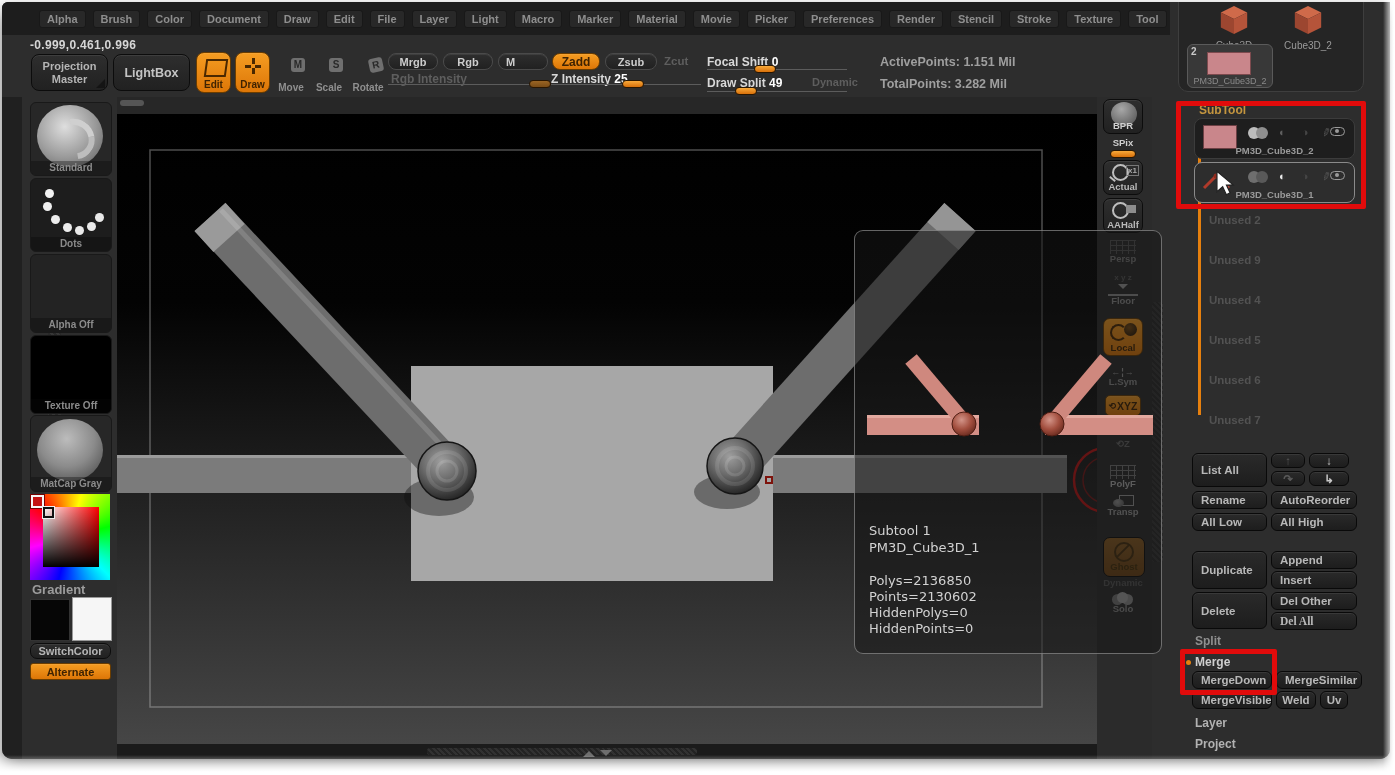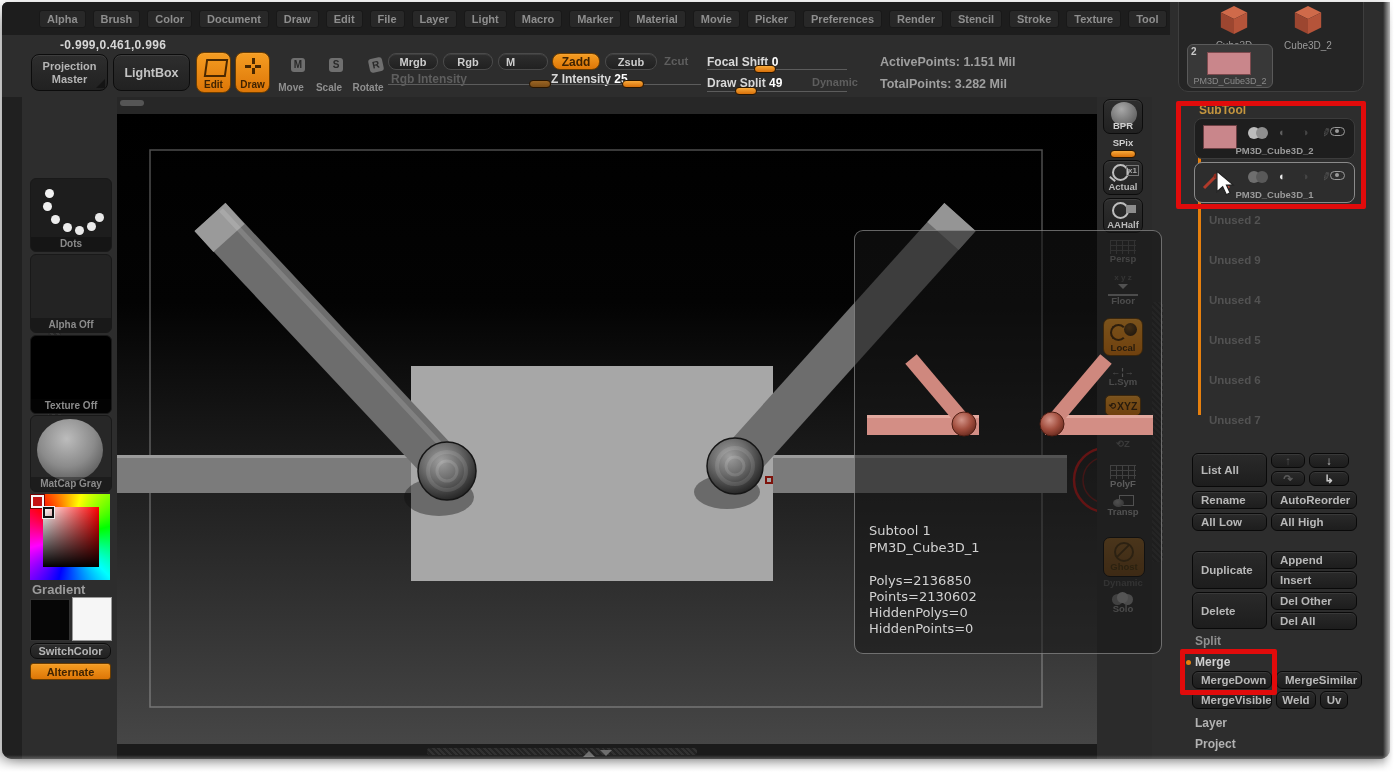--- a/index.html
+++ b/index.html
@@ -5,21 +5,21 @@
   html,body{margin:0;padding:0;width:1395px;height:775px;background:#fff;overflow:hidden;
     font-family:"Liberation Sans",sans-serif;-webkit-font-smoothing:antialiased;}
   .app{position:absolute;left:2px;top:2px;width:1388px;height:757px;background:#2d2d2d;
     border-radius:6px 0 10px 10px;box-shadow:0 8px 18px rgba(0,0,0,.55);overflow:hidden;}
   .abs{position:absolute;}
   
   .menubar{position:absolute;left:0;top:0;width:100%;height:33px;background:#1d1d1d;
     display:flex;align-items:center;padding-left:37px;gap:7px;box-sizing:border-box;}
   .menu-item{background:#282828;border:1px solid #181818;border-radius:3px;color:#8e8e8e;
     font-size:11px;font-weight:bold;padding:2px 7px;white-space:nowrap;}
-  .coords{position:absolute;left:28px;top:36px;font-size:12px;font-weight:bold;color:#d6d6d6;letter-spacing:.3px;margin-left:30px;}
+  .coords{position:absolute;left:28px;top:36px;font-size:12px;font-weight:bold;color:#d6d6d6;letter-spacing:.3px;}
   .btn{background:linear-gradient(#2e2e2e,#212121);border:1px solid #0c0c0c;border-radius:6px;
     color:#b5b5b5;font-weight:bold;font-size:11px;display:flex;align-items:center;justify-content:center;
     box-shadow:inset 0 1px 0 rgba(255,255,255,.08);box-sizing:border-box;white-space:nowrap;overflow:hidden;}
   .orange{background:linear-gradient(#f59d22,#dd7607)!important;color:#3f2302!important;border-color:#6b3d00!important;}
   .toolbtn{flex-direction:column;gap:1px;background:none;border:none;box-shadow:none;color:#8f8f8f;font-size:10px;}
   .modebox{border-radius:8px;}
   .slider-track{position:absolute;height:1px;background:#5c5c5c;}
   .slider-handle{position:absolute;width:22px;height:8px;border-radius:4px;
     background:linear-gradient(#f8a93a,#d8700a);border:1px solid #2a1600;box-sizing:border-box;}
   .slider-handle.dim{background:linear-gradient(#9a6524,#7a4c16);}
@@ -166,20 +166,25 @@
 
   <div class="abs" style="left:115px;top:95px;width:980px;height:17px;background:#272727;border-bottom:1px solid #0a0a0a;">
     <span class="abs" style="left:3px;top:3px;width:24px;height:6px;background:#555;border-radius:3px;"></span>
   </div>
 
   <div class="abs" style="left:0;top:95px;width:20px;height:662px;background:#202020;"></div>
   <div class="splitter" style="left:46px;top:255px;height:210px;"></div>
   <span class="tri" style="left:40px;top:367px;border-right-color:#4d4d4d;"></span>
   <span class="tri" style="left:40px;top:380px;border-left-color:#4d4d4d;"></span>
 
+  <div class="tray-item" style="top:100px;height:72px;">
+    <span class="abs" style="left:6px;top:2px;width:66px;height:62px;border-radius:50%;background:radial-gradient(circle at 42% 35%,#dedede,#9a9a9a 55%,#6f6f6f 85%);"></span>
+    <span class="abs" style="left:22px;top:16px;width:30px;height:28px;border:6px solid transparent;border-top-color:#cfcfcf;border-right-color:#bdbdbd;border-radius:50%;transform:rotate(35deg);"></span>
+    <span class="tray-label">Standard</span>
+  </div>
   <div class="tray-item" style="top:176px;height:72px;background:#1d1d1d;">
     <span class="abs" style="left:14px;top:10px;width:9px;height:9px;border-radius:50%;background:#f2f2f2;
       box-shadow:-2px 13px 0 #f0f0f0, 6px 26px 0 #ededed, 18px 34px 0 #ededed, 30px 37px 0 #eaeaea, 42px 33px 0 #eaeaea, 50px 24px 0 #e8e8e8;"></span>
     <span class="tray-label">Dots</span>
   </div>
   <div class="tray-item" style="top:252px;height:77px;background:#232323;">
     <span class="tray-label">Alpha  Off</span>
   </div>
   <div class="tray-item" style="top:333px;height:77px;background:#000000;">
     <span class="tray-label">Texture  Off</span>
@@ -385,21 +390,21 @@
     <div class="pbtn" style="left:22px;top:489px;width:75px;height:18px;">Rename</div>
     <div class="pbtn" style="left:101px;top:489px;width:86px;height:18px;">AutoReorder</div>
     <div class="pbtn" style="left:22px;top:511px;width:75px;height:18px;">All  Low</div>
     <div class="pbtn" style="left:101px;top:511px;width:86px;height:18px;">All  High</div>
 
     <div class="pbtn" style="left:22px;top:549px;width:75px;height:38px;">Duplicate</div>
     <div class="pbtn" style="left:101px;top:549px;width:86px;height:18px;">Append</div>
     <div class="pbtn" style="left:101px;top:569px;width:86px;height:18px;">Insert</div>
     <div class="pbtn" style="left:22px;top:590px;width:75px;height:37px;">Delete</div>
     <div class="pbtn" style="left:101px;top:590px;width:86px;height:18px;">Del  Other</div>
-    <div class="pbtn" style="left:101px;top:610px;width:86px;height:18px;">Del  All</div>
+    <div class="pbtn" style="left:101px;top:610px;width:86px;height:18px;font-family:Liberation Serif, serif;">Del  All</div>
 
     <div class="sect" style="left:25px;top:632px;">Split</div>
     <span class="abs" style="left:16px;top:658px;width:5px;height:5px;border-radius:50%;background:#e6800e;"></span>
     <div class="sect" style="left:25px;top:653px;color:#cfcfcf;">Merge</div>
     <div class="pbtn" style="left:22px;top:669px;width:80px;height:18px;">MergeDown</div>
     <div class="pbtn" style="left:106px;top:669px;width:86px;height:18px;">MergeSimilar</div>
     <div class="pbtn" style="left:22px;top:689px;width:80px;height:18px;">MergeVisible</div>
     <div class="pbtn center" style="left:106px;top:689px;width:40px;height:18px;">Weld</div>
     <div class="pbtn center" style="left:150px;top:689px;width:28px;height:18px;">Uv</div>
     <div class="sect" style="left:25px;top:714px;color:#b2b2b2;">Layer</div>

